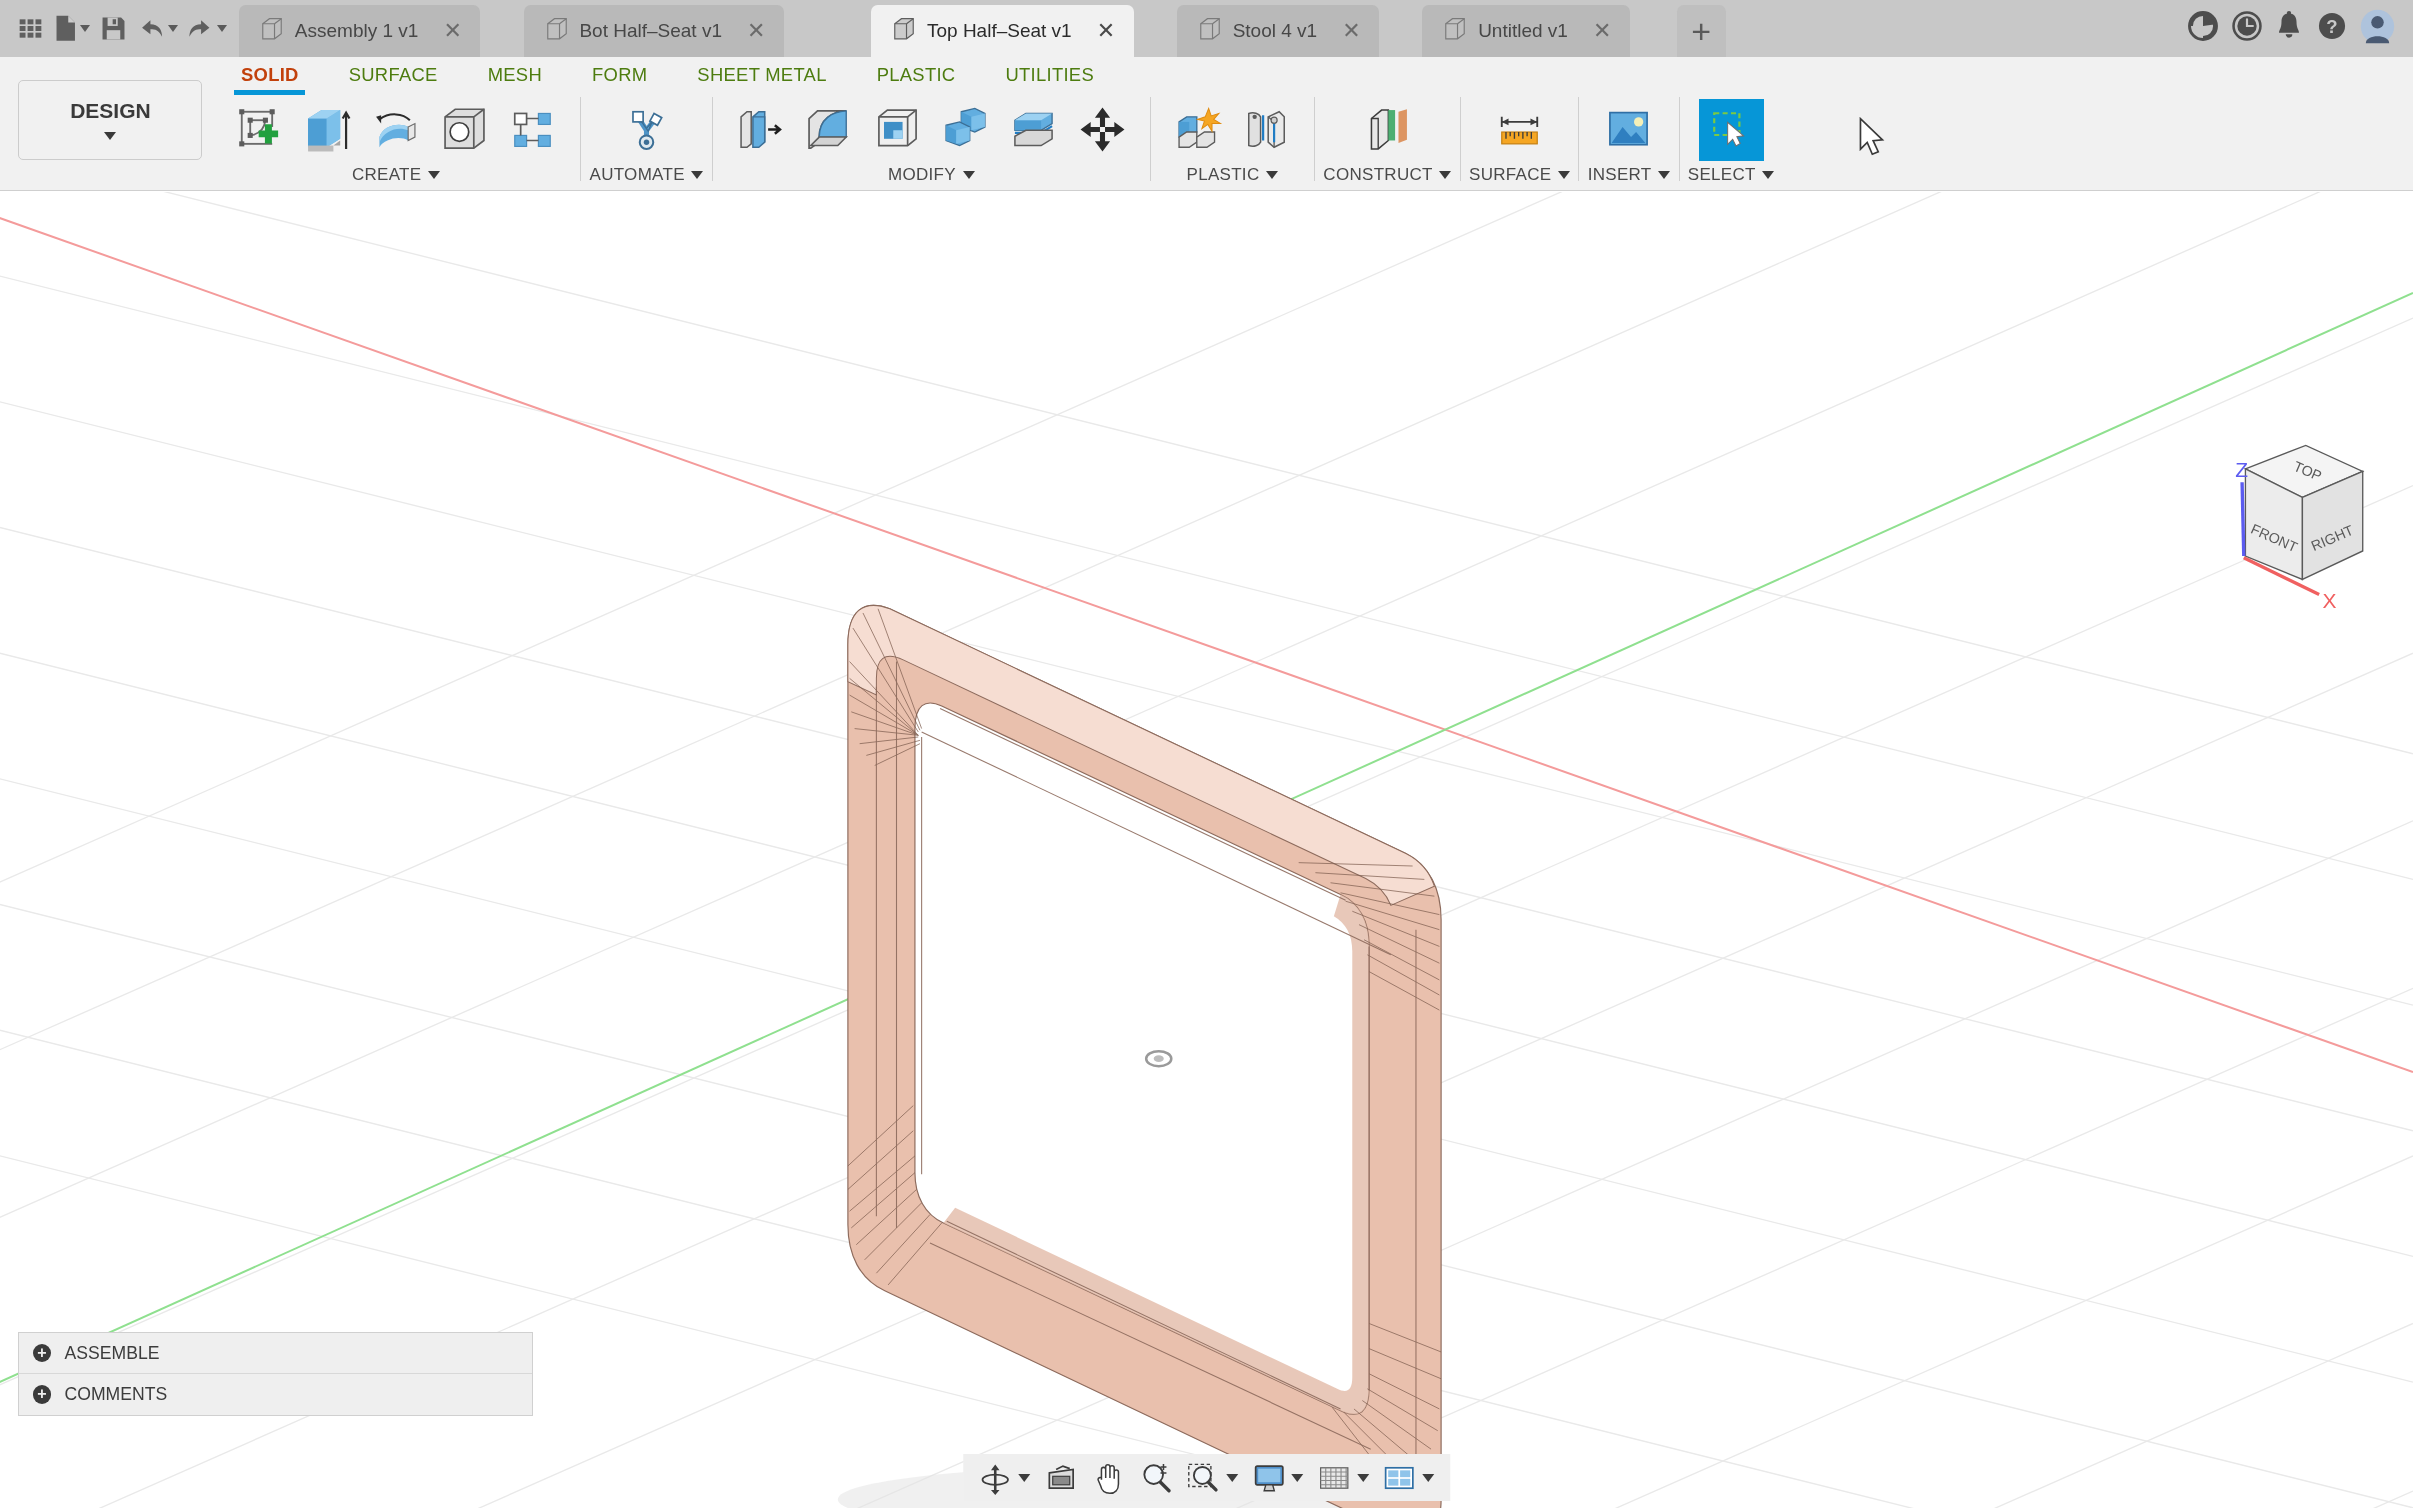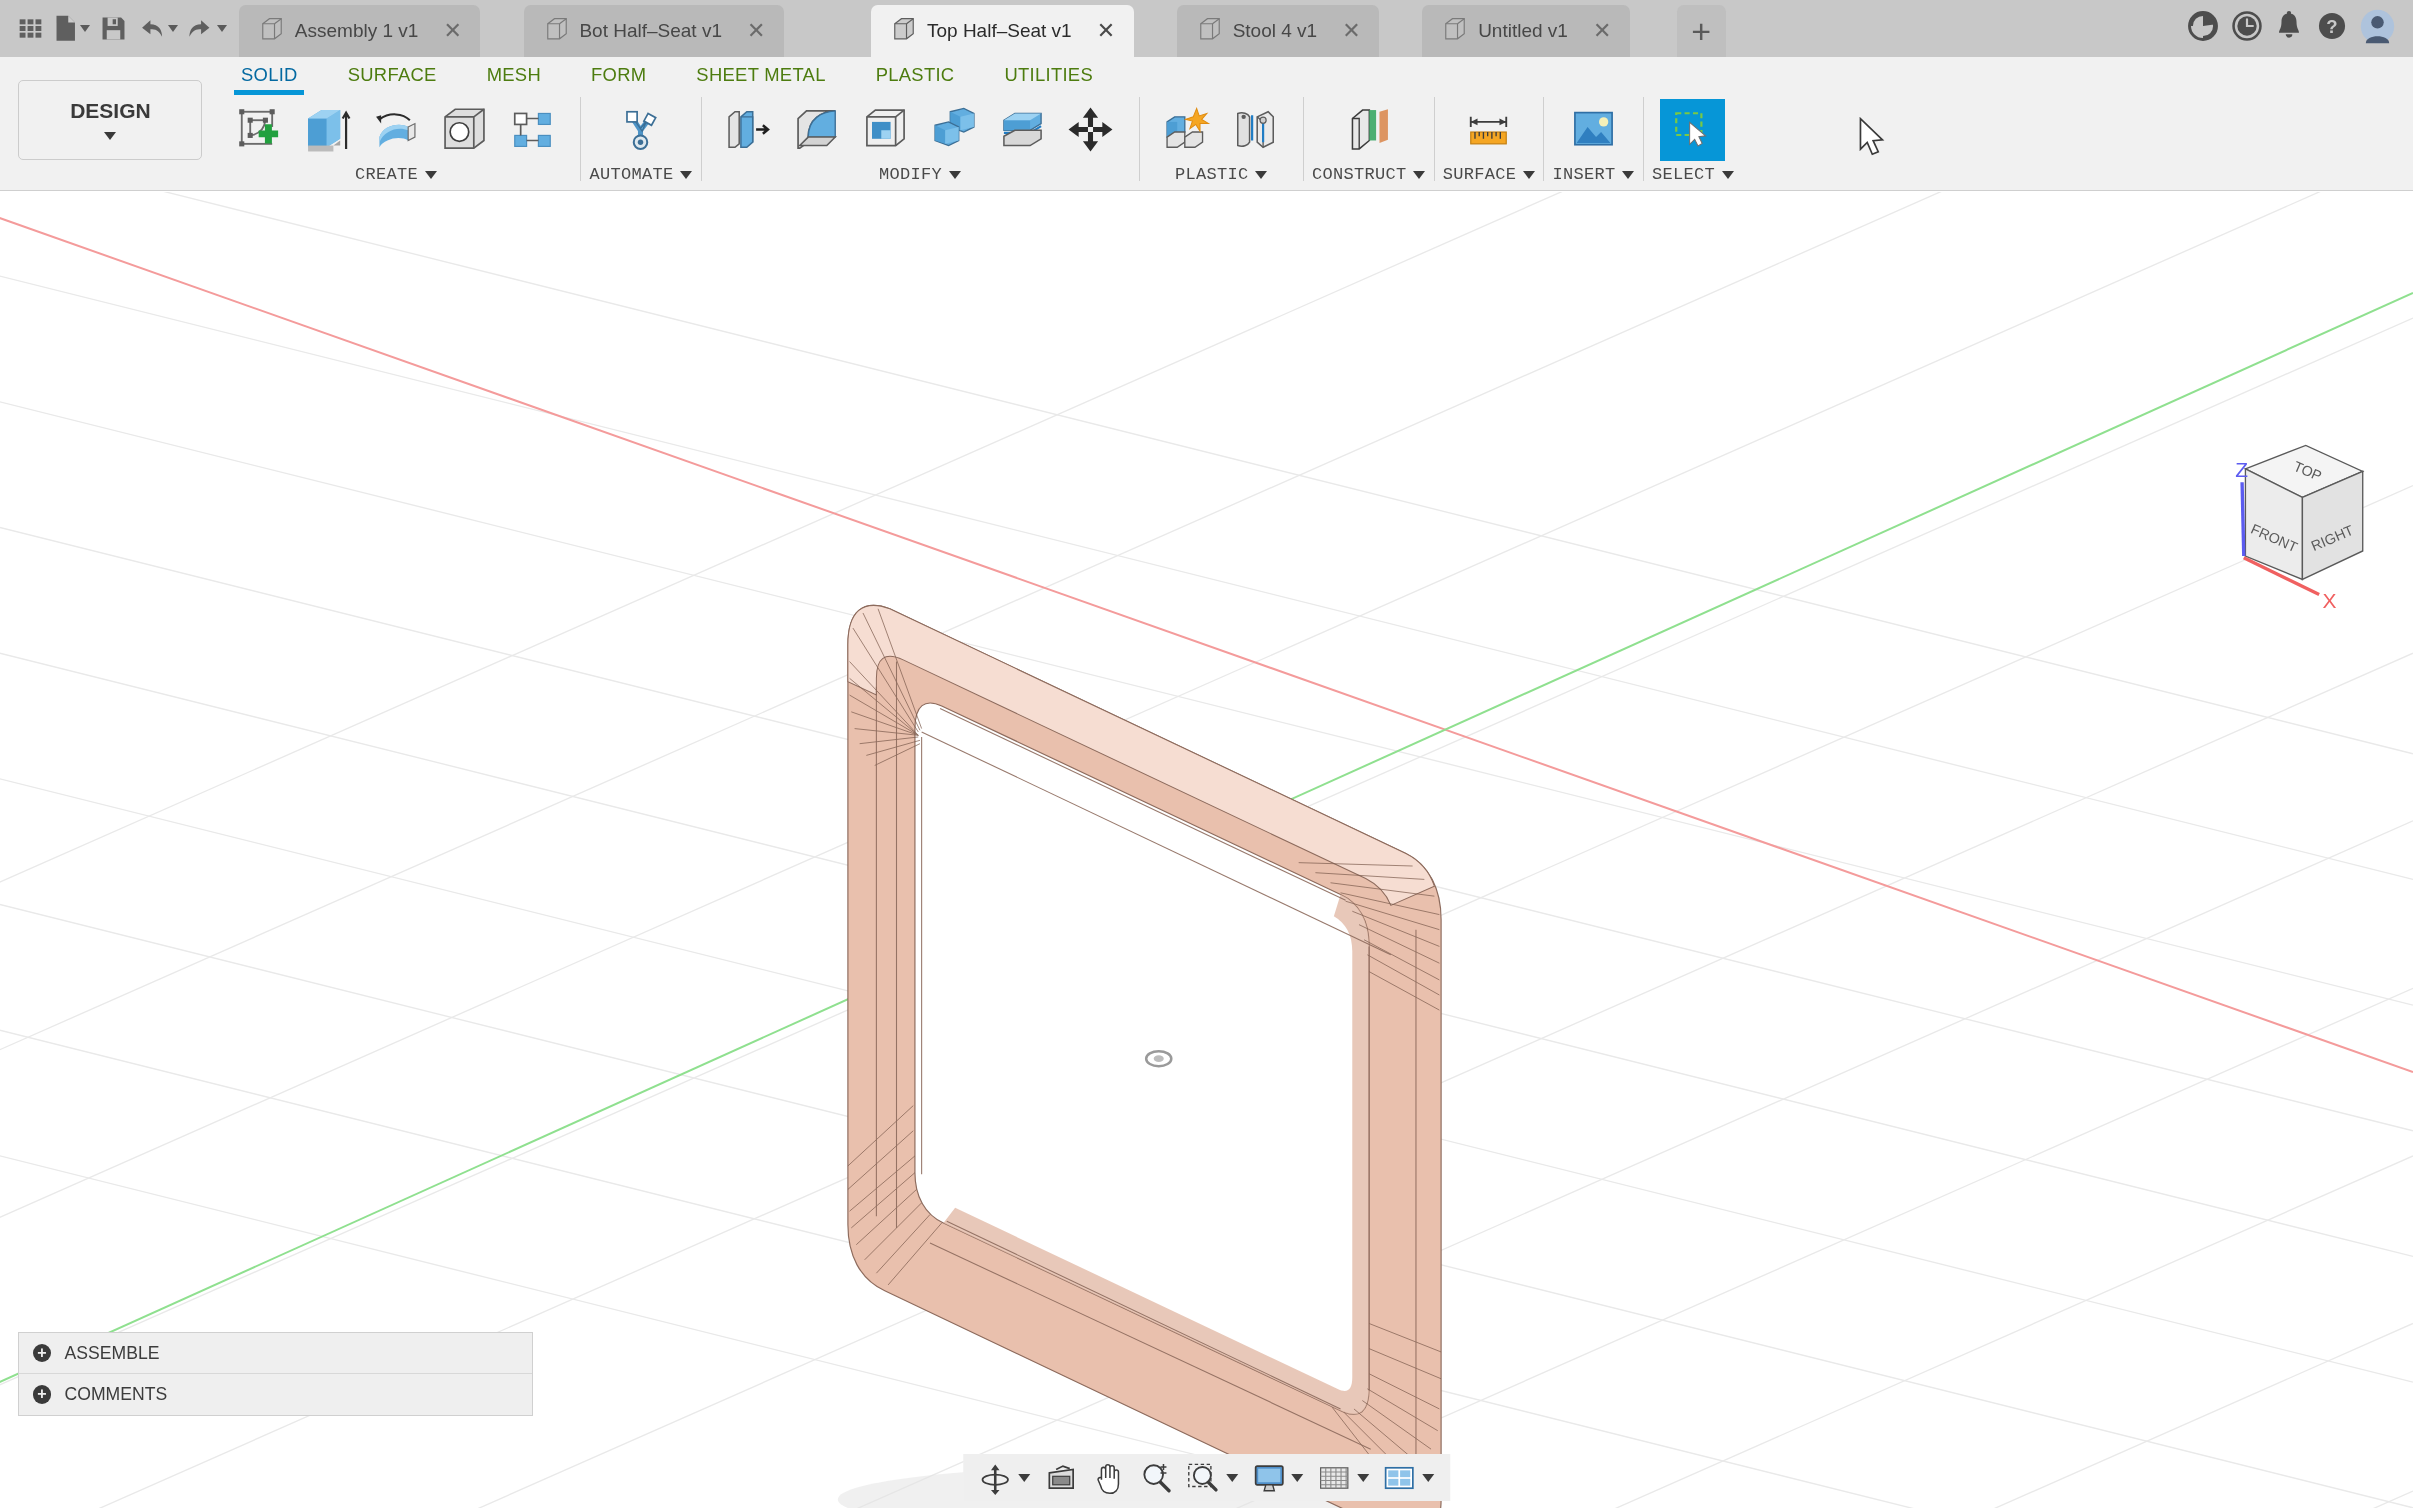--- a/index.html
+++ b/index.html
@@ -75,21 +75,21 @@
     border-bottom: 0.8px solid #cfcfcf;
   }
   #ribbon-tabs {
     position: absolute; left: 216px; top: 0; height: 35px;
     display: flex; align-items: center; gap: 0;
   }
   .rtab {
     position: relative; height: 35px; display:flex; align-items:center;
     padding: 0 25px; font-size: 18.4px; color: #4d7c0f; letter-spacing: 0.3px;
   }
-  .rtab.active { color: #0369a1; font-weight: normal; }
+  .rtab.active { color: #c2410c; font-weight: bold; }
   .rtab.active::after {
     content:""; position:absolute; left: 18.4px; right: 18.4px; bottom: -3.4px;
     height: 5.9px; background: #0696d7;
   }
 
   #design-btn {
     position: absolute; left: 18.4px; top: 22.6px;
     width: 184px; height: 80px;
     border: 0.8px solid #cccccc; border-radius: 5px;
     background: #f1f1f1;
@@ -104,21 +104,21 @@
   }
 
   #toolbar {
     position: absolute; left: 220px; top: 40px; right: 0; height: 94px;
     display: flex; align-items: flex-start;
   }
   .tgroup { display: flex; flex-direction: column; align-items: center; height: 94px; }
   .tgroup-icons { display: flex; align-items: center; height: 65px; gap: 3.4px; padding: 0 6.7px; }
   .tgroup-label {
     display: flex; align-items: center; gap: 6.7px;
-    font-size: 17px; color: #4a4a4a; height: 25px; letter-spacing: 0.3px; font-family: Liberation Mono, monospace;
+    font-size: 17px; color: #4a4a4a; height: 25px; letter-spacing: 0.3px;
   }
   .tool {
     width: 65px; height: 62px;
     display: flex; align-items: center; justify-content: center;
   }
   .tool.sel { background: #0696d7; }
   .vsep { width: 0.8px; height: 84px; background: #cfcfcf; margin: 0 8.4px; align-self: flex-start; }
 
   
   #canvas {

